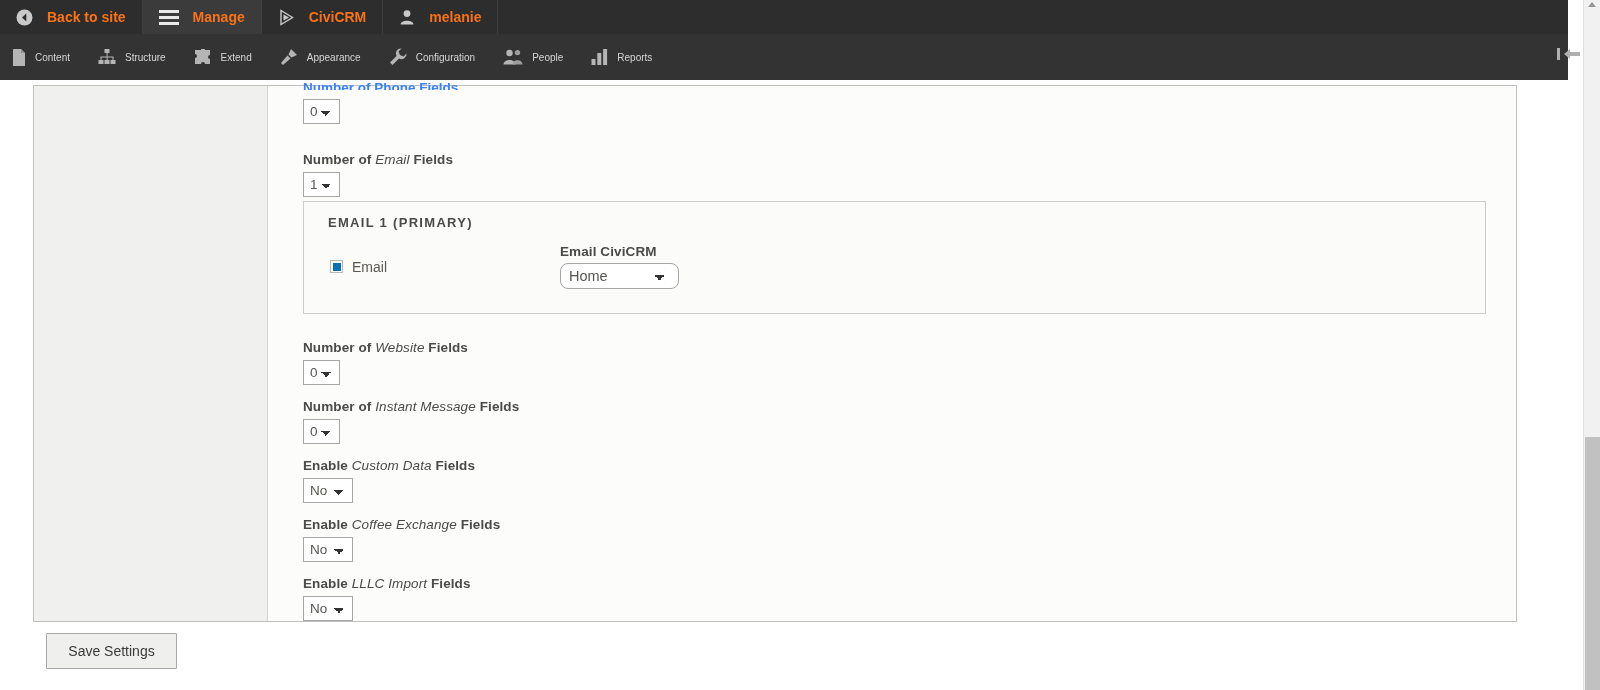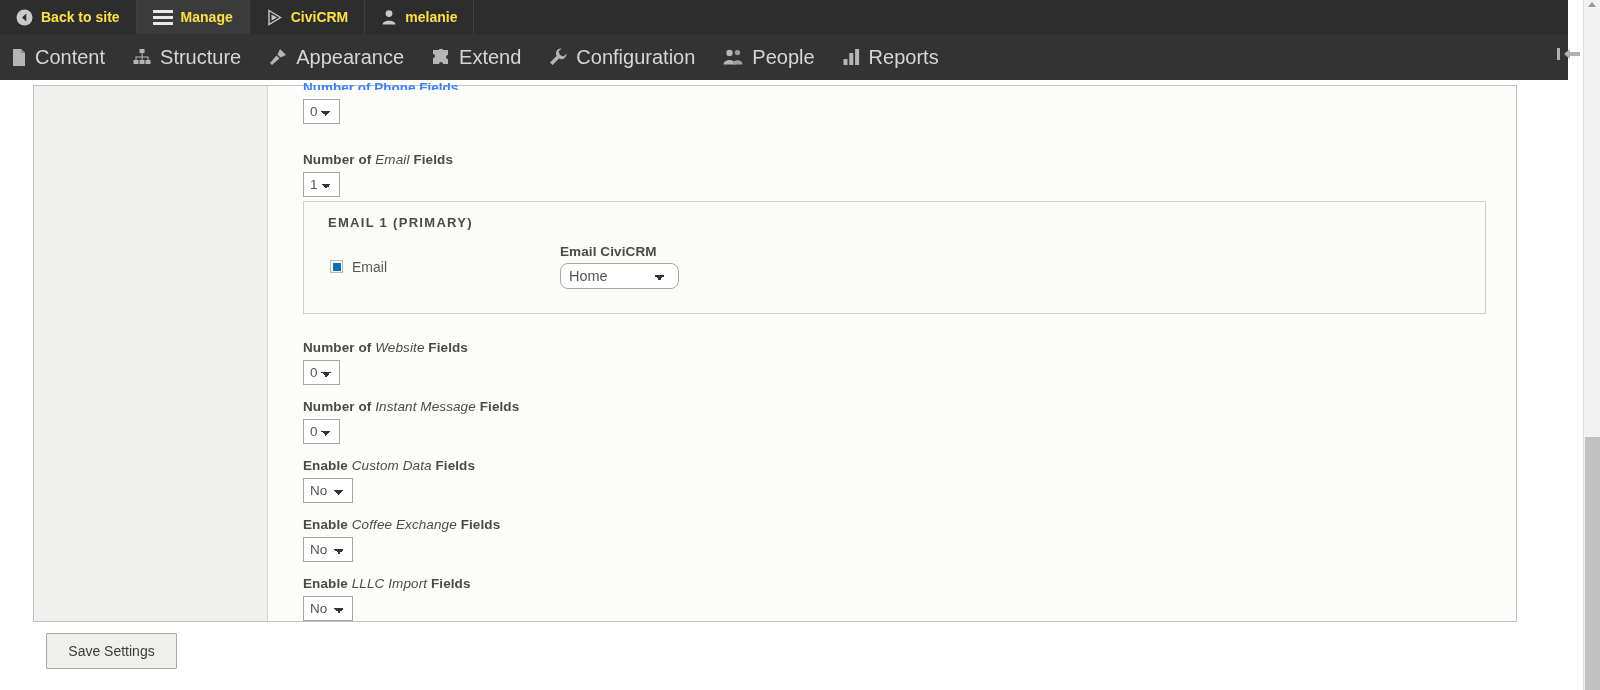--- a/index.html
+++ b/index.html
@@ -12,42 +12,42 @@
   }
 
   
   #toolbar-top {
     position: absolute; top: 0; left: 0;
     width: 1568px; height: 34px;
     background: #2d2d2d;
     display: flex; align-items: stretch;
   }
   .tb-item {
-    display: flex; align-items: center; gap: 8px;
+    display: flex; align-items: center; gap: 14px;
     padding: 0 16px;
-    color: #fde047;
+    color: #f97316;
     font-size: 14px;
     font-weight: bold;
     cursor: pointer;
     white-space: nowrap;
   }
   .tb-item.active { background: #3b3b3b; }
   .tb-sep { width: 1px; background: #3f3f3f; }
 
   #toolbar-sub {
     position: absolute; top: 34px; left: 0;
     width: 1568px; height: 46px;
     background: #333333;
     display: flex; align-items: center;
   }
   .sub-item {
     display: flex; align-items: center; gap: 9px;
     padding: 0 14px 0 14px;
     color: #d6d6d6;
-    font-size: 20px;
+    font-size: 10px;
     cursor: pointer;
     white-space: nowrap;
     height: 100%;
   }
   .sub-item:first-child { padding-left: 12px; }
   #toolbar-collapse {
     position: absolute; right: 18px; top: 44px;
     width: 26px; height: 20px;
     cursor: pointer;
     display: flex; align-items: center; justify-content: center;
@@ -277,35 +277,35 @@
         <rect x="0.5" y="11" width="5" height="4" fill="#b5b5b5"></rect>
         <rect x="6.5" y="11" width="5" height="4" fill="#b5b5b5"></rect>
         <rect x="12.5" y="11" width="5" height="4" fill="#b5b5b5"></rect>
       </svg>
     </span>
     <span>Structure</span>
   </div>
 
   <div class="sub-item">
     <span class="ico">
+      <svg width="18" height="16" viewBox="0 0 18 16">
+        <path d="M1 1 h6 a2 2 0 0 1 4 0 h5 v5 a2 2 0 0 0 0 4 v5 h-5 a2 2 0 0 0-4 0 h-6 v-6 a2 2 0 0 0 0-4 Z" fill="#b5b5b5"></path>
+      </svg>
+    </span>
+    <span>Extend</span>
+  </div>
+
+  <div class="sub-item">
+    <span class="ico">
       <svg width="18" height="18" viewBox="0 0 18 18">
         <path d="M11 1 L17 7 L11.5 9.5 L8.5 6.5 Z" fill="#b5b5b5"></path>
         <path d="M7.5 7.5 L10.5 10.5 L3 17 L1 15 Z" fill="#b5b5b5"></path>
       </svg>
     </span>
     <span>Appearance</span>
-  </div>
-
-  <div class="sub-item">
-    <span class="ico">
-      <svg width="18" height="16" viewBox="0 0 18 16">
-        <path d="M1 1 h6 a2 2 0 0 1 4 0 h5 v5 a2 2 0 0 0 0 4 v5 h-5 a2 2 0 0 0-4 0 h-6 v-6 a2 2 0 0 0 0-4 Z" fill="#b5b5b5"></path>
-      </svg>
-    </span>
-    <span>Extend</span>
   </div>
 
   <div class="sub-item">
     <span class="ico">
       <svg width="18" height="18" viewBox="0 0 18 18">
         <path d="M12.5 0.5 a5 5 0 0 0-5 7.5 L1 14.5 L3.5 17 L10 10.5 a5 5 0 0 0 7.5-5 L14.5 8.5 L11 7 L9.5 3.5 Z" fill="#b5b5b5"></path>
       </svg>
     </span>
     <span>Configuration</span>
   </div>

